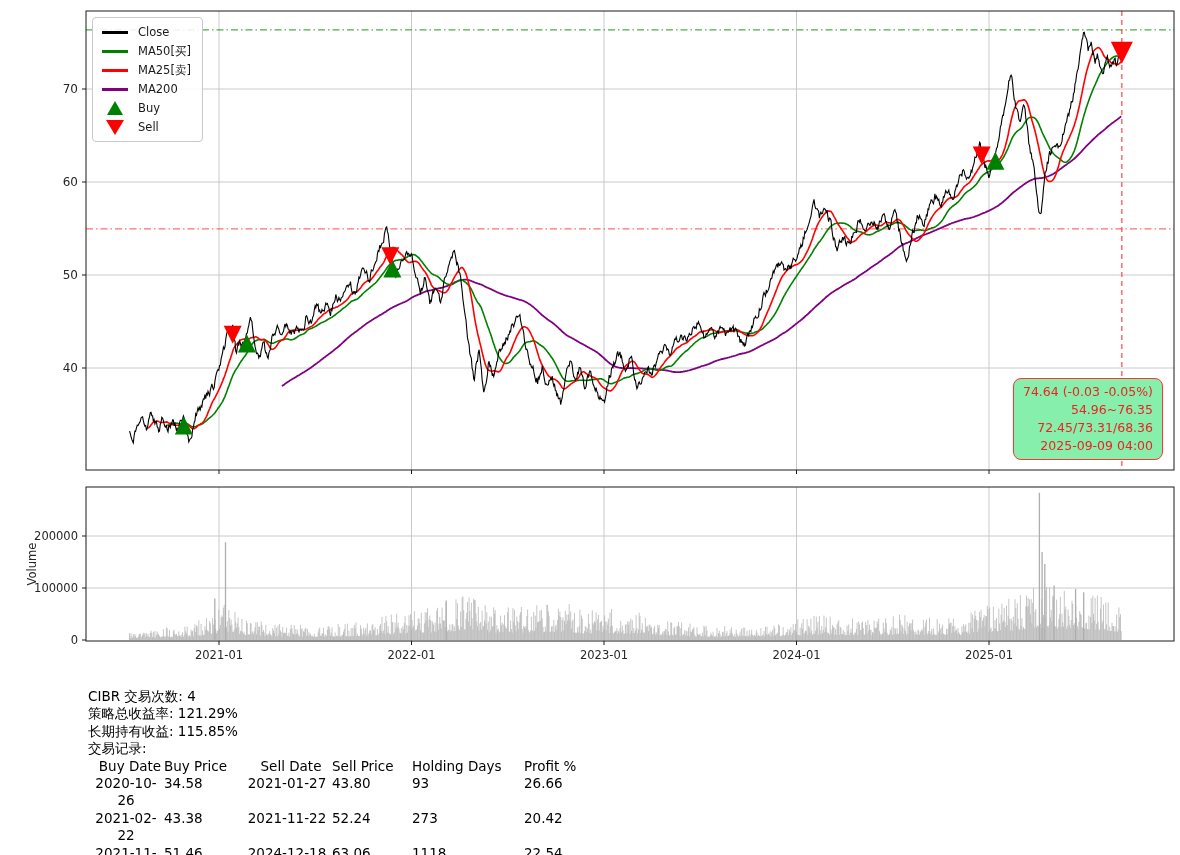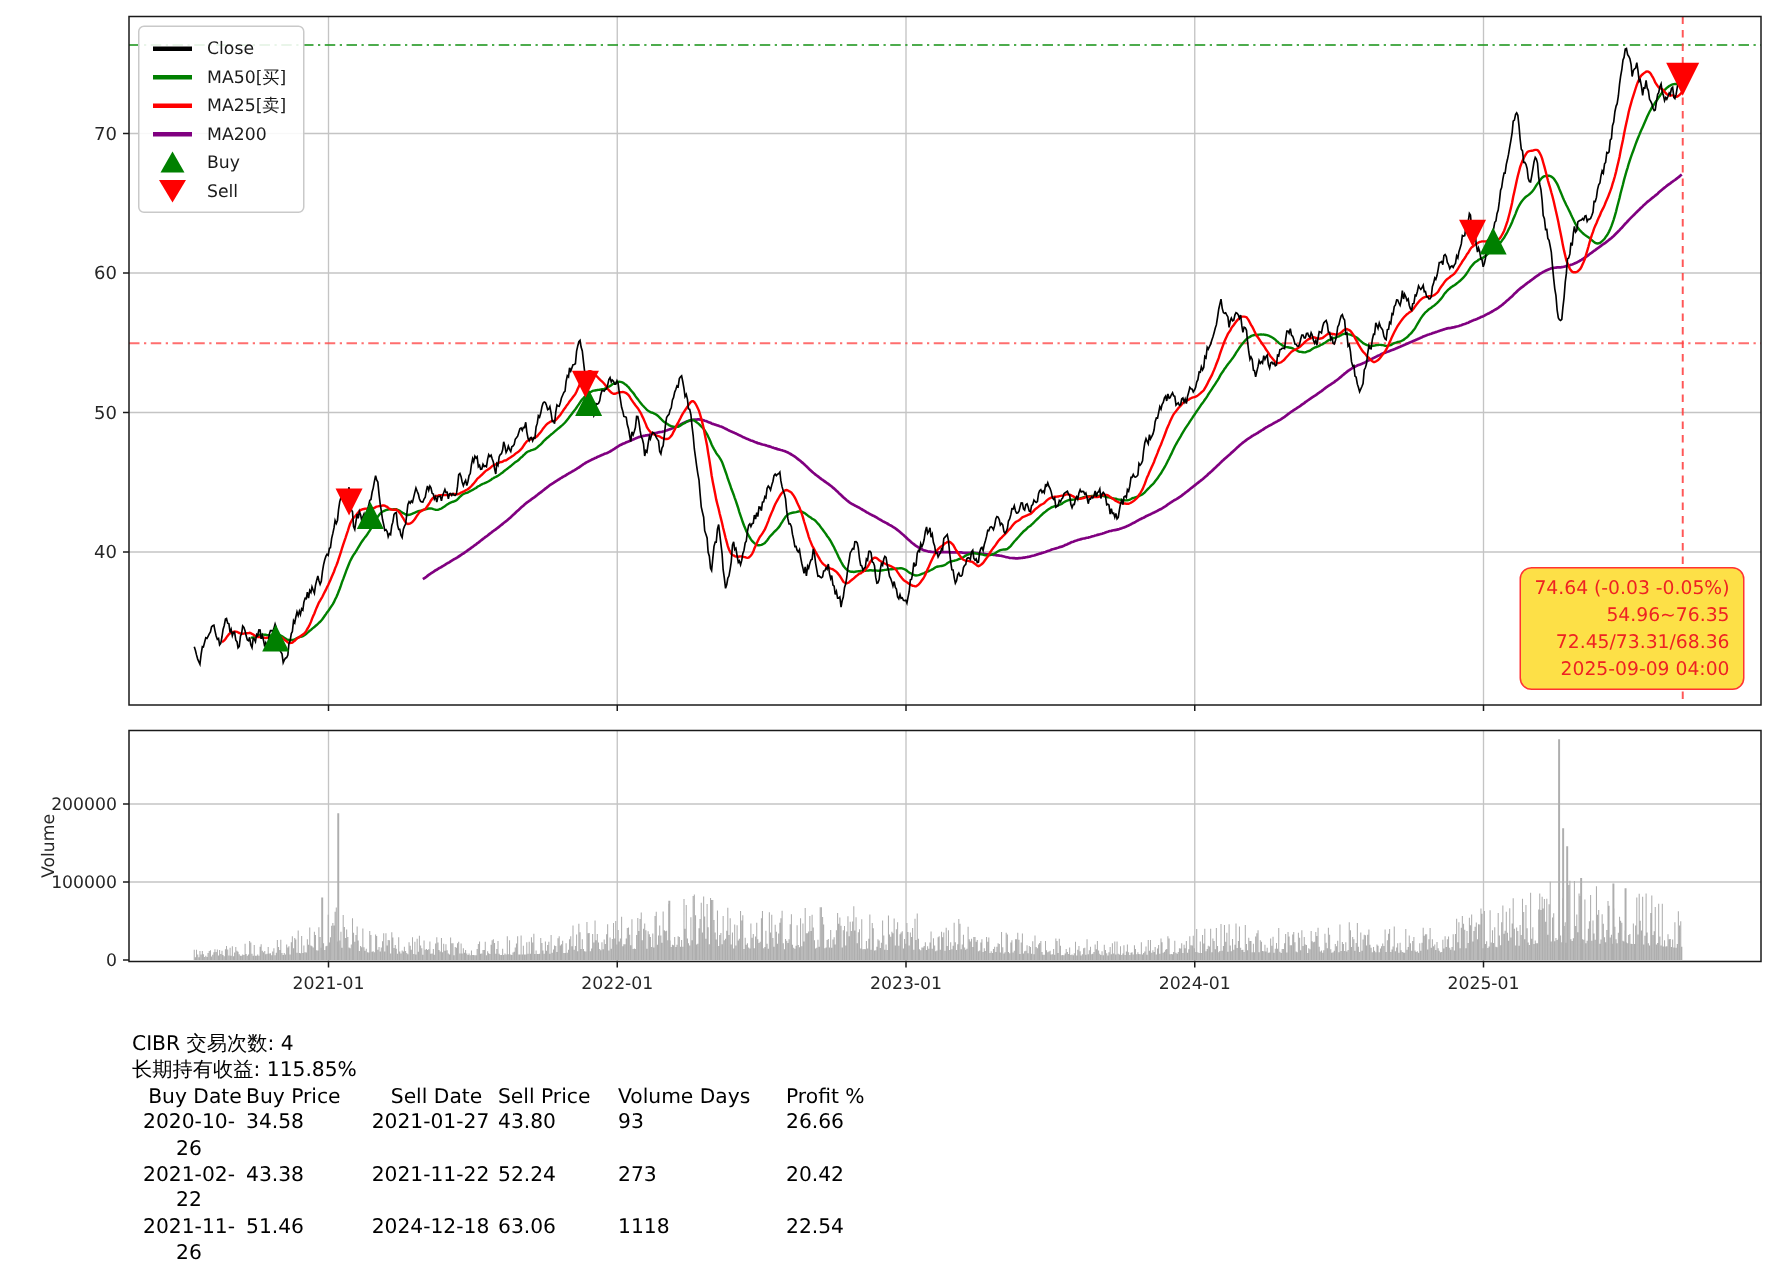--- a/index.html
+++ b/index.html
@@ -15,21 +15,21 @@
   .lrow{display:flex;align-items:center;height:16px;text-align:center;}
   .sw{width:28px;display:flex;justify-content:center;align-items:center;}
   .sw-line{display:inline-block;width:26px;height:3px;}
   .sw-tri-up{width:0;height:0;border-left:8px solid transparent;border-right:8px solid transparent;
              border-bottom:14px solid #008000;}
   .sw-tri-down{width:0;height:0;border-left:9px solid transparent;border-right:9px solid transparent;
                border-top:15px solid #ff0000;}
   .lbl{margin-left:9px;font-size:11.5px;color:#1a1a1a;white-space:nowrap;}
 
   
-  .ann{position:absolute;right:17px;top:378px;z-index:2;background:#fde047;
+  .ann{position:absolute;right:17px;top:378px;z-index:2;background:#86efac;
        border:1.5px solid #ff3333;border-radius:8px;color:#ee2222;
        padding:4px 9px;font-size:12.5px;line-height:1.44;text-align:right;white-space:nowrap;}
 
   
   .summary{position:absolute;left:88px;top:688px;font-size:13.5px;line-height:17.4px;}
   .trades{display:grid;grid-template-columns:76px 78px 90px 80px 112px 76px;}
   .c-l{text-align:center;}
   .c-r{text-align:left;}
   .hpadl{padding-left:8px;}
   .hpadr{padding-right:20px;}
@@ -172,27 +172,29 @@
 
   <div class="ann">
     <div>74.64 (-0.03 -0.05%)</div>
     <div>54.96~76.35</div>
     <div>72.45/73.31/68.36</div>
     <div>2025-09-09 04:00</div>
   </div>
 
   <div class="summary">
     <div>CIBR 交易次数: 4</div>
+    <div>策略总收益率: 121.29%</div>
     <div>长期持有收益: 115.85%</div>
+    <div>交易记录:</div>
     <div class="trades" id="trades">
         <span class="c-l hpadl">Buy Date</span>
         <span class="c-r">Buy Price</span>
         <span class="c-l hpadl">Sell Date</span>
         <span class="c-r">Sell Price</span>
-        <span class="c-r">Volume Days</span>
+        <span class="c-r">Holding Days</span>
         <span class="c-r hpadr">Profit %</span>
         <span class="c-l">2020-10-26</span>
         <span class="c-r">34.58</span>
         <span class="c-l">2021-01-27</span>
         <span class="c-r">43.80</span>
         <span class="c-r">93</span>
         <span class="c-r">26.66</span>
         <span class="c-l">2021-02-22</span>
         <span class="c-r">43.38</span>
         <span class="c-l">2021-11-22</span>

